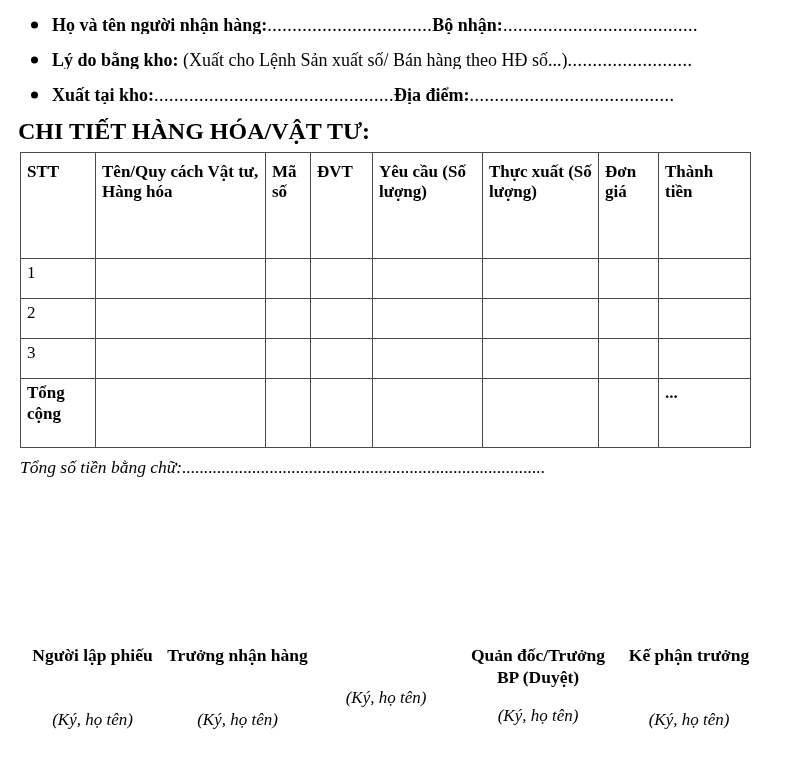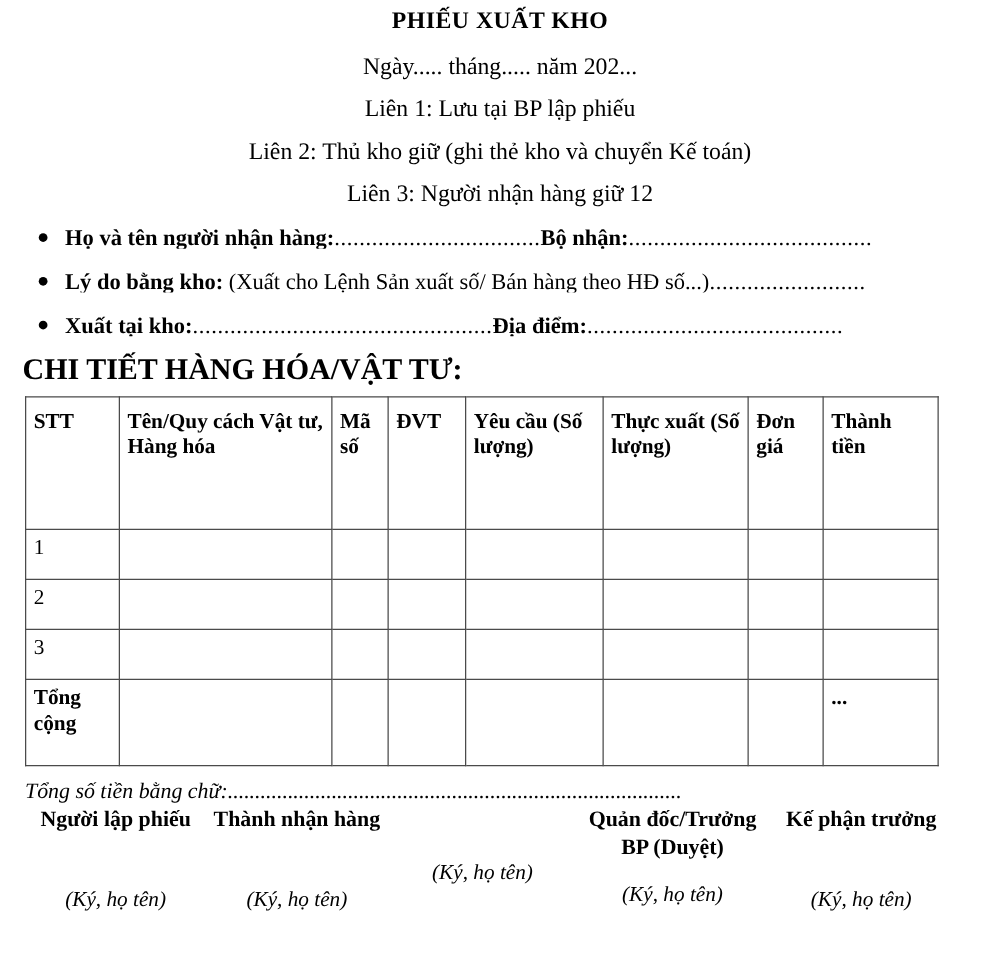--- a/index.html
+++ b/index.html
@@ -166,27 +166,20 @@
   .sig-col.w2 .sig-note { margin-top: 44px; }
   .sig-col.w3 .sig-note { margin-top: 44px; }
   .sig-col.w4 .sig-note { margin-top: 18px; }
   .sig-col.w5 .sig-note { margin-top: 44px; }
 </style>
 </head>
 <body>
 
 <div class="page">
 
-  <div>
-    <div class="doc-title">PHIẾU XUẤT KHO</div>
-    <div class="center-line first">Ngày..... tháng..... năm 202...</div>
-    <div class="center-line">Liên 1: Lưu tại BP lập phiếu</div>
-    <div class="center-line">Liên 2: Thủ kho giữ (ghi thẻ kho và chuyển Kế toán)</div>
-    <div class="center-line">Liên 3: Người nhận hàng giữ 12</div>
-  </div>
 
   <div class="bullets">
 
     <div class="bullet-row">
       <span class="bullet-dot"></span>
       <span class="b">Họ và tên người nhận hàng:</span><span class="dots">.................................</span><span class="b">Bộ nhận:</span><span class="dots">.......................................</span>
     </div>
 
     <div class="bullet-row">
       <span class="bullet-dot"></span>
@@ -272,21 +265,21 @@
   <div class="total-words"><span>Tổng số tiền bằng chữ:</span><span>...................................................................................</span></div>
 
   <div class="signatures">
 
     <div class="sig-col w1">
       <div class="sig-role">Người lập phiếu</div>
       <div class="sig-note">(Ký, họ tên)</div>
     </div>
 
     <div class="sig-col w2">
-      <div class="sig-role">Thành nhận hàng</div>
+      <div class="sig-role">Trưởng nhận hàng</div>
       <div class="sig-note">(Ký, họ tên)</div>
     </div>
 
     <div class="sig-col w3">
       <div class="sig-note">(Ký, họ tên)</div>
     </div>
 
     <div class="sig-col w4">
       <div class="sig-role">Quản đốc/Trưởng BP (Duyệt)</div>
       <div class="sig-note">(Ký, họ tên)</div>

